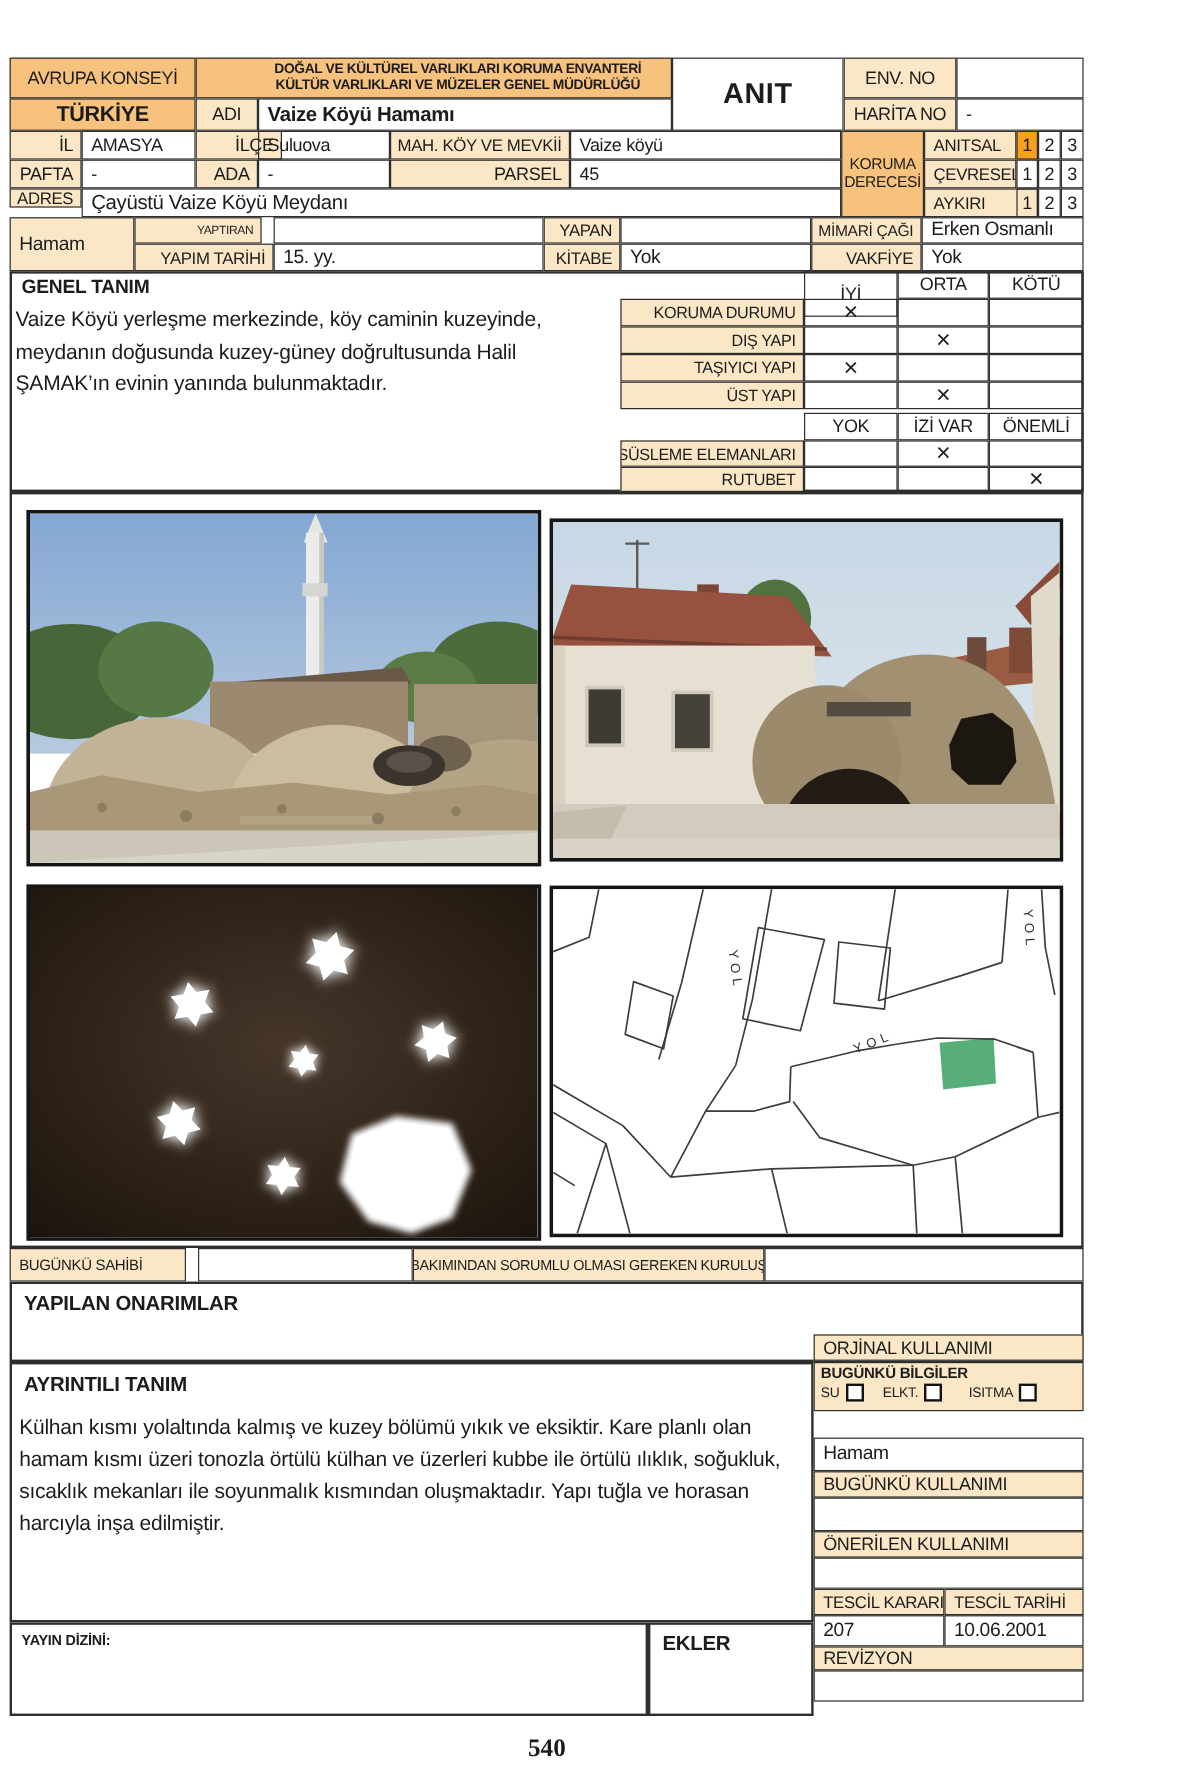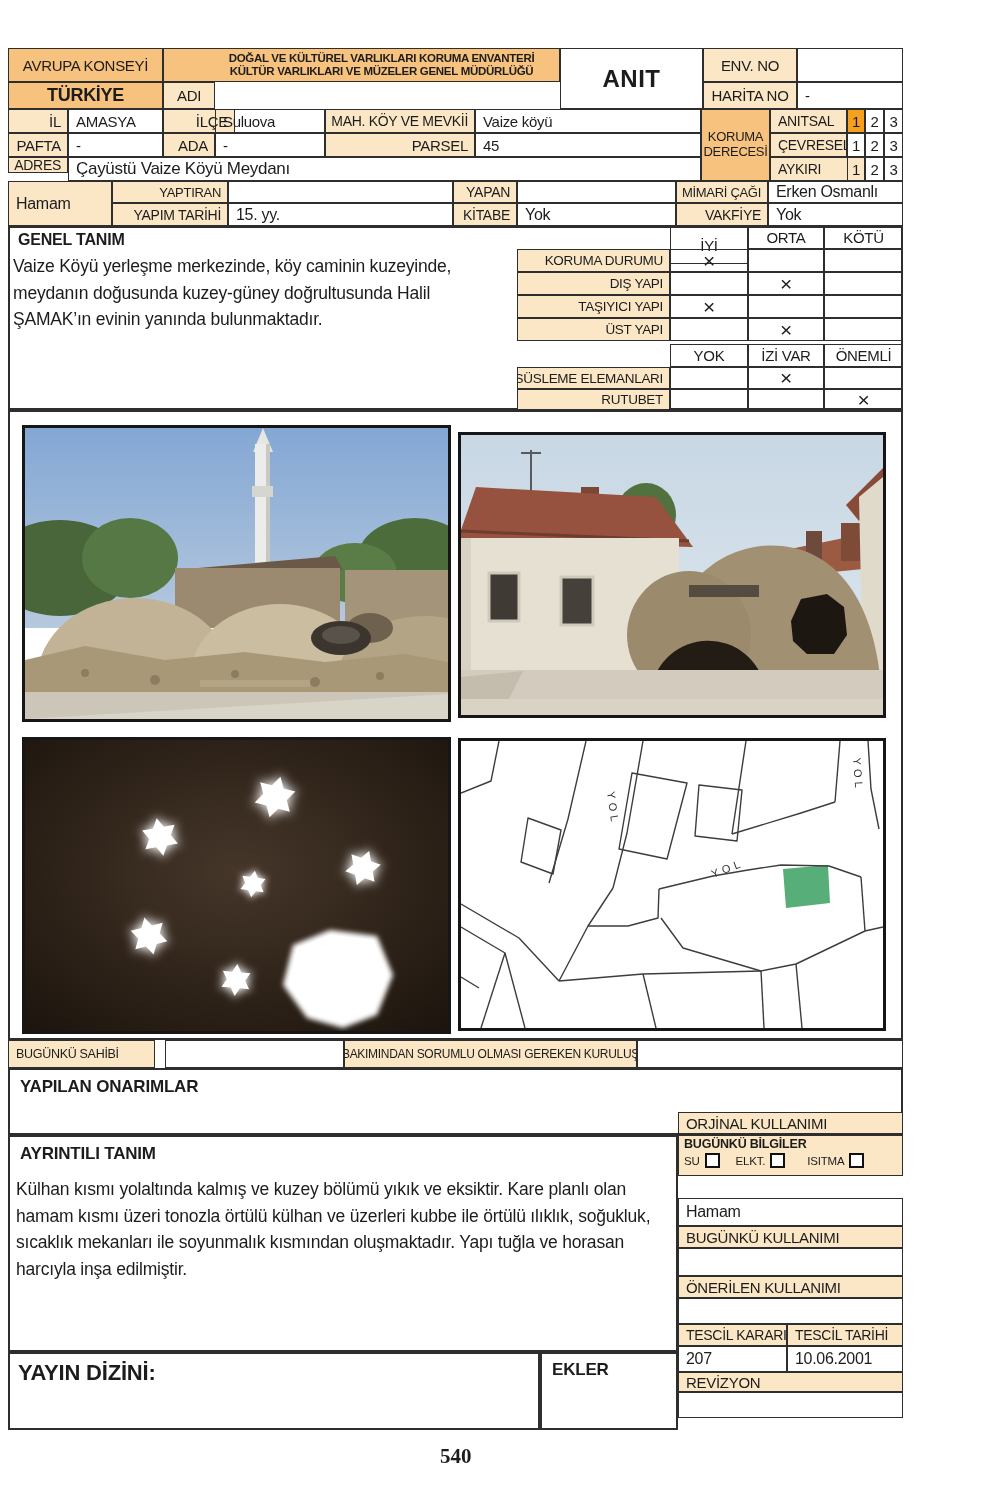--- a/index.html
+++ b/index.html
@@ -36,20 +36,21 @@
   <div class="cell or center twoline" style="left:163px;top:48px;width:397px;height:34px;font-size:11.5px;font-weight:bold;padding-left:40px;">
     <div>DOĞAL VE KÜLTÜREL VARLIKLARI KORUMA ENVANTERİ</div>
     <div>KÜLTÜR VARLIKLARI VE MÜZELER GENEL MÜDÜRLÜĞÜ</div>
   </div>
   <div class="cell center bold" style="left:560px;top:48px;width:143px;height:61px;font-size:24px;letter-spacing:0.5px;">ANIT</div>
   <div class="cell cr center" style="left:703px;top:48px;width:94px;height:34px;">ENV. NO</div>
   <div class="cell left" style="left:797px;top:48px;width:106px;height:34px;"></div>
 
   <div class="cell or center bold" style="left:8px;top:82px;width:155px;height:27px;font-size:18px;">TÜRKİYE</div>
   <div class="cell cr center" style="left:163px;top:82px;width:52px;height:27px;">ADI</div>
+  <div class="cell left bold" style="left:215px;top:82px;width:345px;height:27px;font-size:17px;">Vaize Köyü Hamamı</div>
   <div class="cell cr center" style="left:703px;top:82px;width:94px;height:27px;">HARİTA NO</div>
   <div class="cell left" style="left:797px;top:82px;width:106px;height:27px;">-</div>
 
   <div class="cell cr right" style="left:8px;top:109px;width:60px;height:24px;">İL</div>
   <div class="cell left" style="left:68px;top:109px;width:95px;height:24px;">AMASYA</div>
   <div class="cell cr right" style="left:163px;top:109px;width:72px;height:24px;">İLÇE</div>
   <div class="cell left" style="left:215px;top:109px;width:110px;height:24px;">Suluova</div>
   <div class="cell cr right" style="left:325px;top:109px;width:150px;height:24px;font-size:14px;">MAH. KÖY VE MEVKİİ</div>
   <div class="cell left" style="left:475px;top:109px;width:226px;height:24px;">Vaize köyü</div>
 
@@ -74,21 +75,21 @@
   <div class="cell cr left" style="left:770px;top:133px;width:77px;height:24px;font-size:14px;">ÇEVRESEL</div>
   <div class="cell center" style="left:847px;top:133px;width:18px;height:24px;">1</div>
   <div class="cell center" style="left:865px;top:133px;width:19px;height:24px;">2</div>
   <div class="cell center" style="left:884px;top:133px;width:19px;height:24px;">3</div>
   <div class="cell cr left" style="left:770px;top:157px;width:95px;height:24px;font-size:14px;">AYKIRI</div>
   <div class="cell center" style="left:847px;top:157px;width:18px;height:24px;">1</div>
   <div class="cell center" style="left:865px;top:157px;width:19px;height:24px;">2</div>
   <div class="cell center" style="left:884px;top:157px;width:19px;height:24px;">3</div>
 
   <div class="cell cr left" style="left:8px;top:181px;width:104px;height:45px;font-size:16px;">Hamam</div>
-  <div class="cell cr right" style="left:112px;top:181px;width:116px;height:22px;font-size:13px;">YAPTIRAN</div>
+  <div class="cell cr right" style="left:112px;top:181px;width:106px;height:22px;font-size:10px;">YAPTIRAN</div>
   <div class="cell left" style="left:228px;top:181px;width:225px;height:22px;"></div>
   <div class="cell cr right" style="left:453px;top:181px;width:64px;height:22px;font-size:14px;">YAPAN</div>
   <div class="cell left" style="left:517px;top:181px;width:159px;height:22px;"></div>
   <div class="cell cr right" style="left:676px;top:181px;width:92px;height:22px;font-size:13px;">MİMARİ ÇAĞI</div>
   <div class="cell left" style="left:768px;top:181px;width:135px;height:22px;font-size:16px;">Erken Osmanlı</div>
   <div class="cell cr right" style="left:112px;top:203px;width:116px;height:23px;font-size:14px;">YAPIM TARİHİ</div>
   <div class="cell left" style="left:228px;top:203px;width:225px;height:23px;font-size:16px;">15. yy.</div>
   <div class="cell cr right" style="left:453px;top:203px;width:64px;height:23px;font-size:14px;">KİTABE</div>
   <div class="cell left" style="left:517px;top:203px;width:159px;height:23px;font-size:16px;">Yok</div>
   <div class="cell cr right" style="left:676px;top:203px;width:92px;height:23px;font-size:14px;">VAKFİYE</div>
@@ -315,18 +316,18 @@
   <div class="cell left" style="left:678px;top:1298px;width:225px;height:26px;"></div>
 
   <div class="cell cr left" style="left:678px;top:1324px;width:109px;height:22px;font-size:14px;">TESCİL KARARI</div>
   <div class="cell cr left" style="left:787px;top:1324px;width:116px;height:22px;font-size:14px;">TESCİL TARİHİ</div>
   <div class="cell left" style="left:678px;top:1346px;width:109px;height:26px;font-size:16px;">207</div>
   <div class="cell left" style="left:787px;top:1346px;width:116px;height:26px;font-size:16px;">10.06.2001</div>
   <div class="cell cr left" style="left:678px;top:1372px;width:225px;height:20px;">REVİZYON</div>
   <div class="cell left" style="left:678px;top:1392px;width:225px;height:26px;"></div>
 
   <div class="box" style="left:8px;top:1352px;width:532px;height:78px;"></div>
-  <div class="title" style="left:18px;top:1360px;font-size:22px;">YAYIN DİZİNİ:</div>
+  <div class="title" style="left:18px;top:1360px;font-size:12px;">YAYIN DİZİNİ:</div>
   <div class="box" style="left:540px;top:1352px;width:138px;height:78px;"></div>
   <div class="title" style="left:552px;top:1360px;font-size:17px;">EKLER</div>
 
   <div class="pageno" style="left:440px;top:1444px;">540</div>
 </div>
 
 </body></html>

